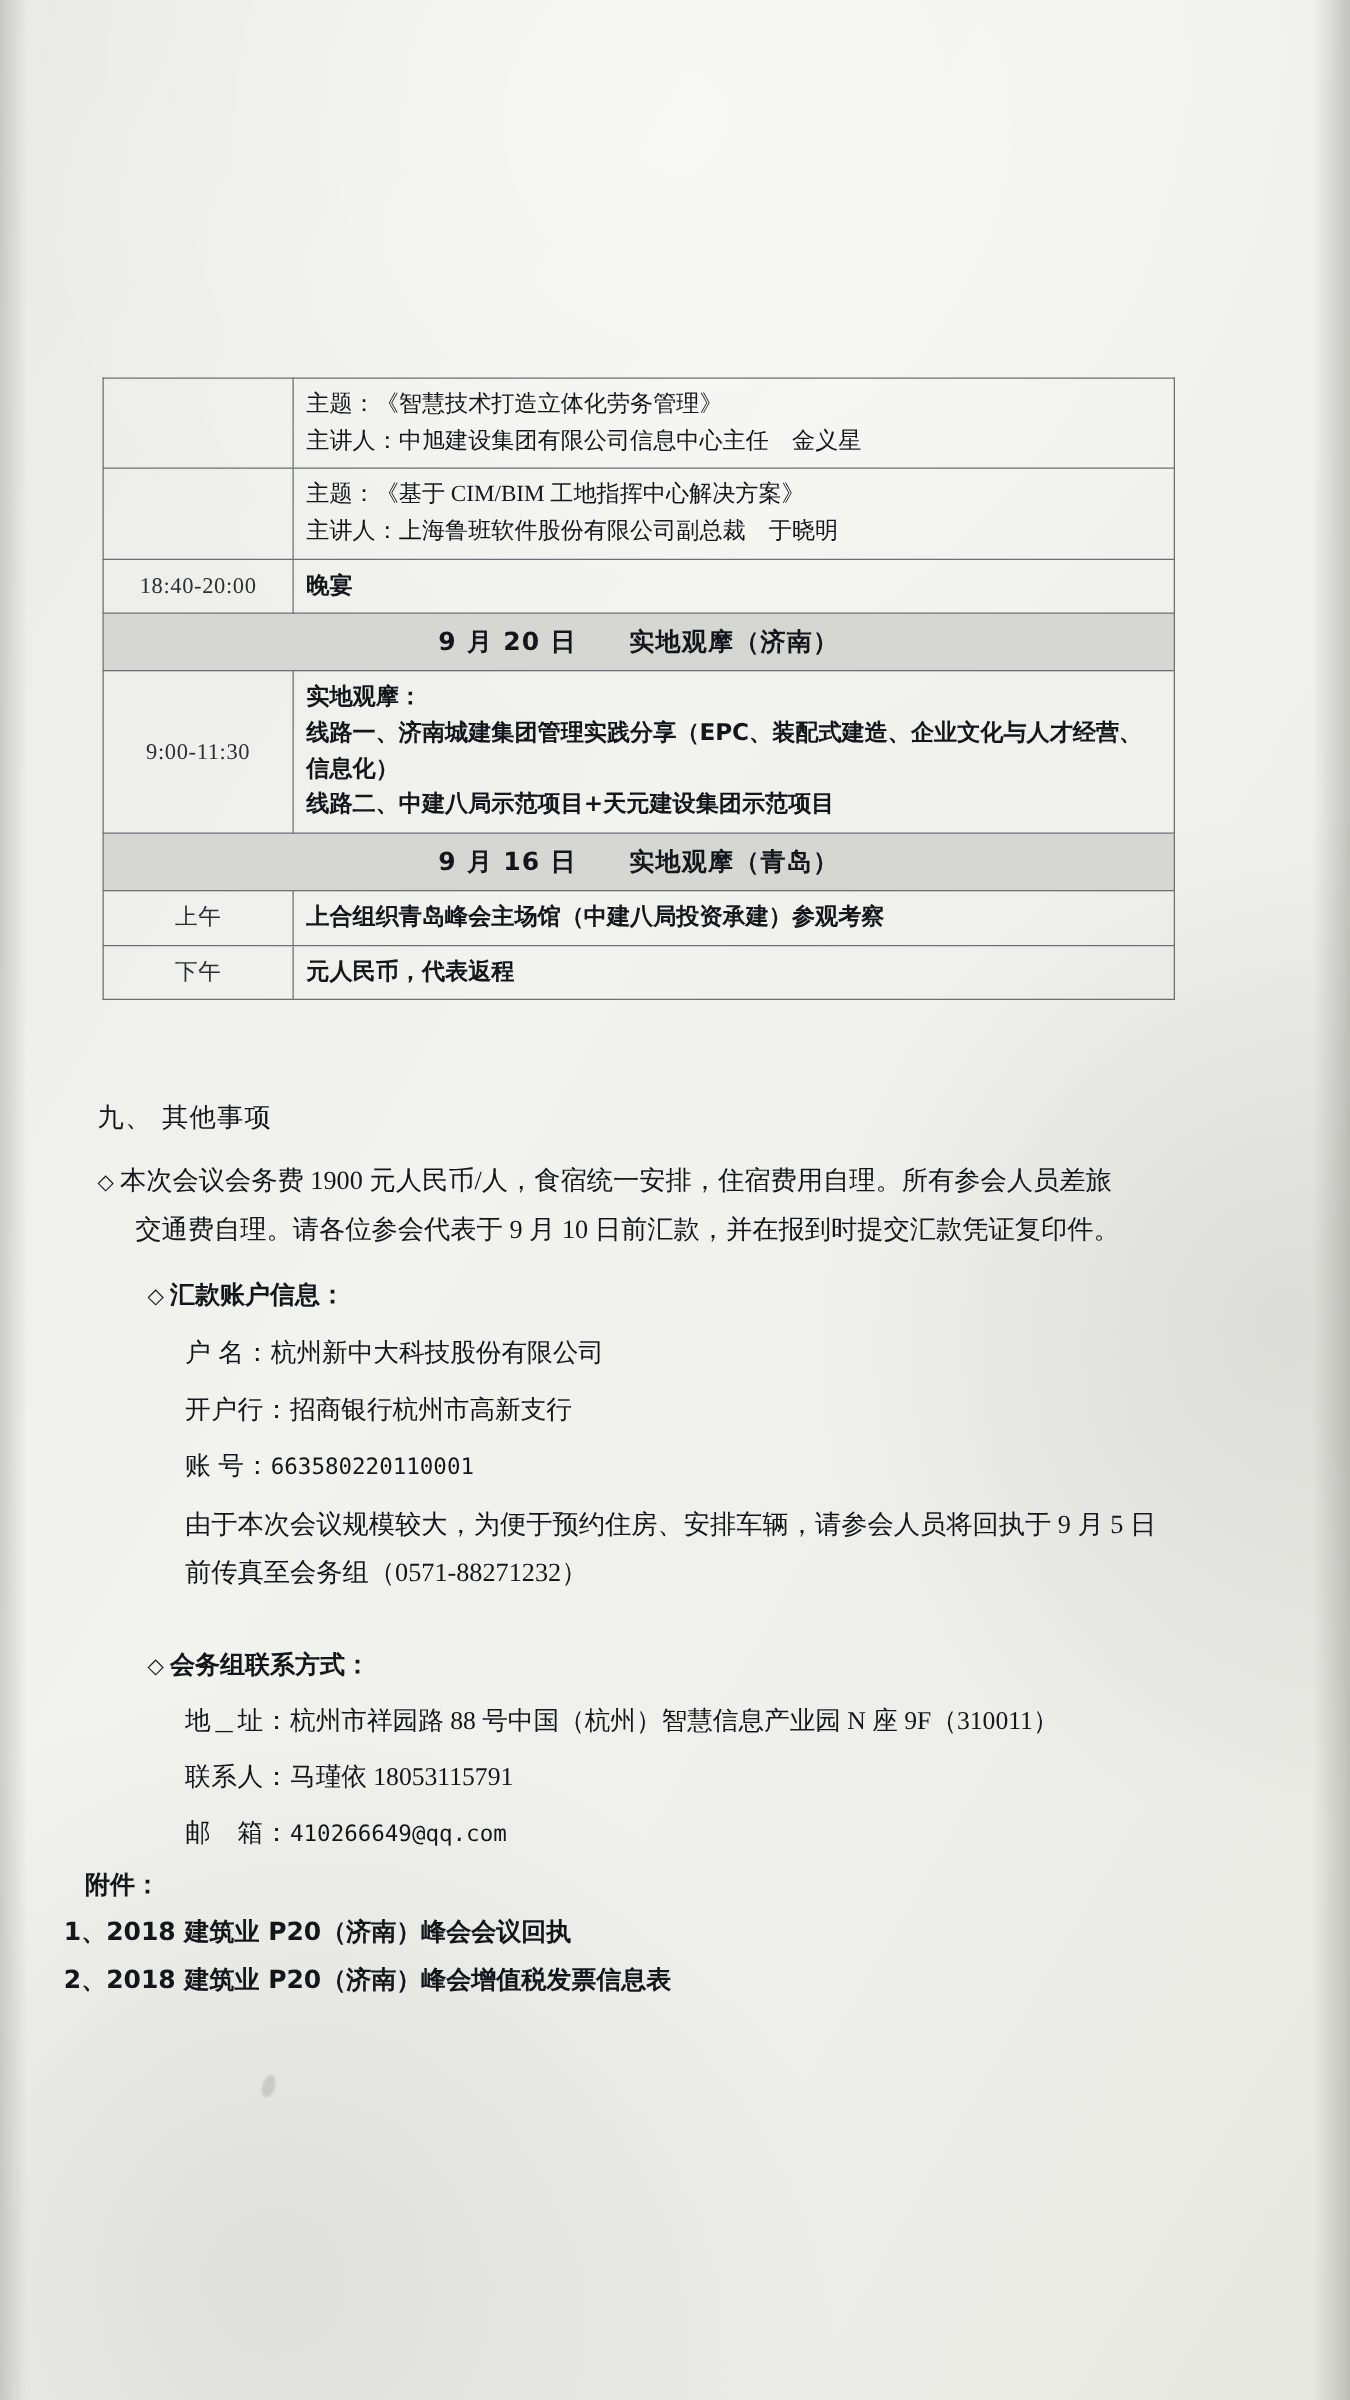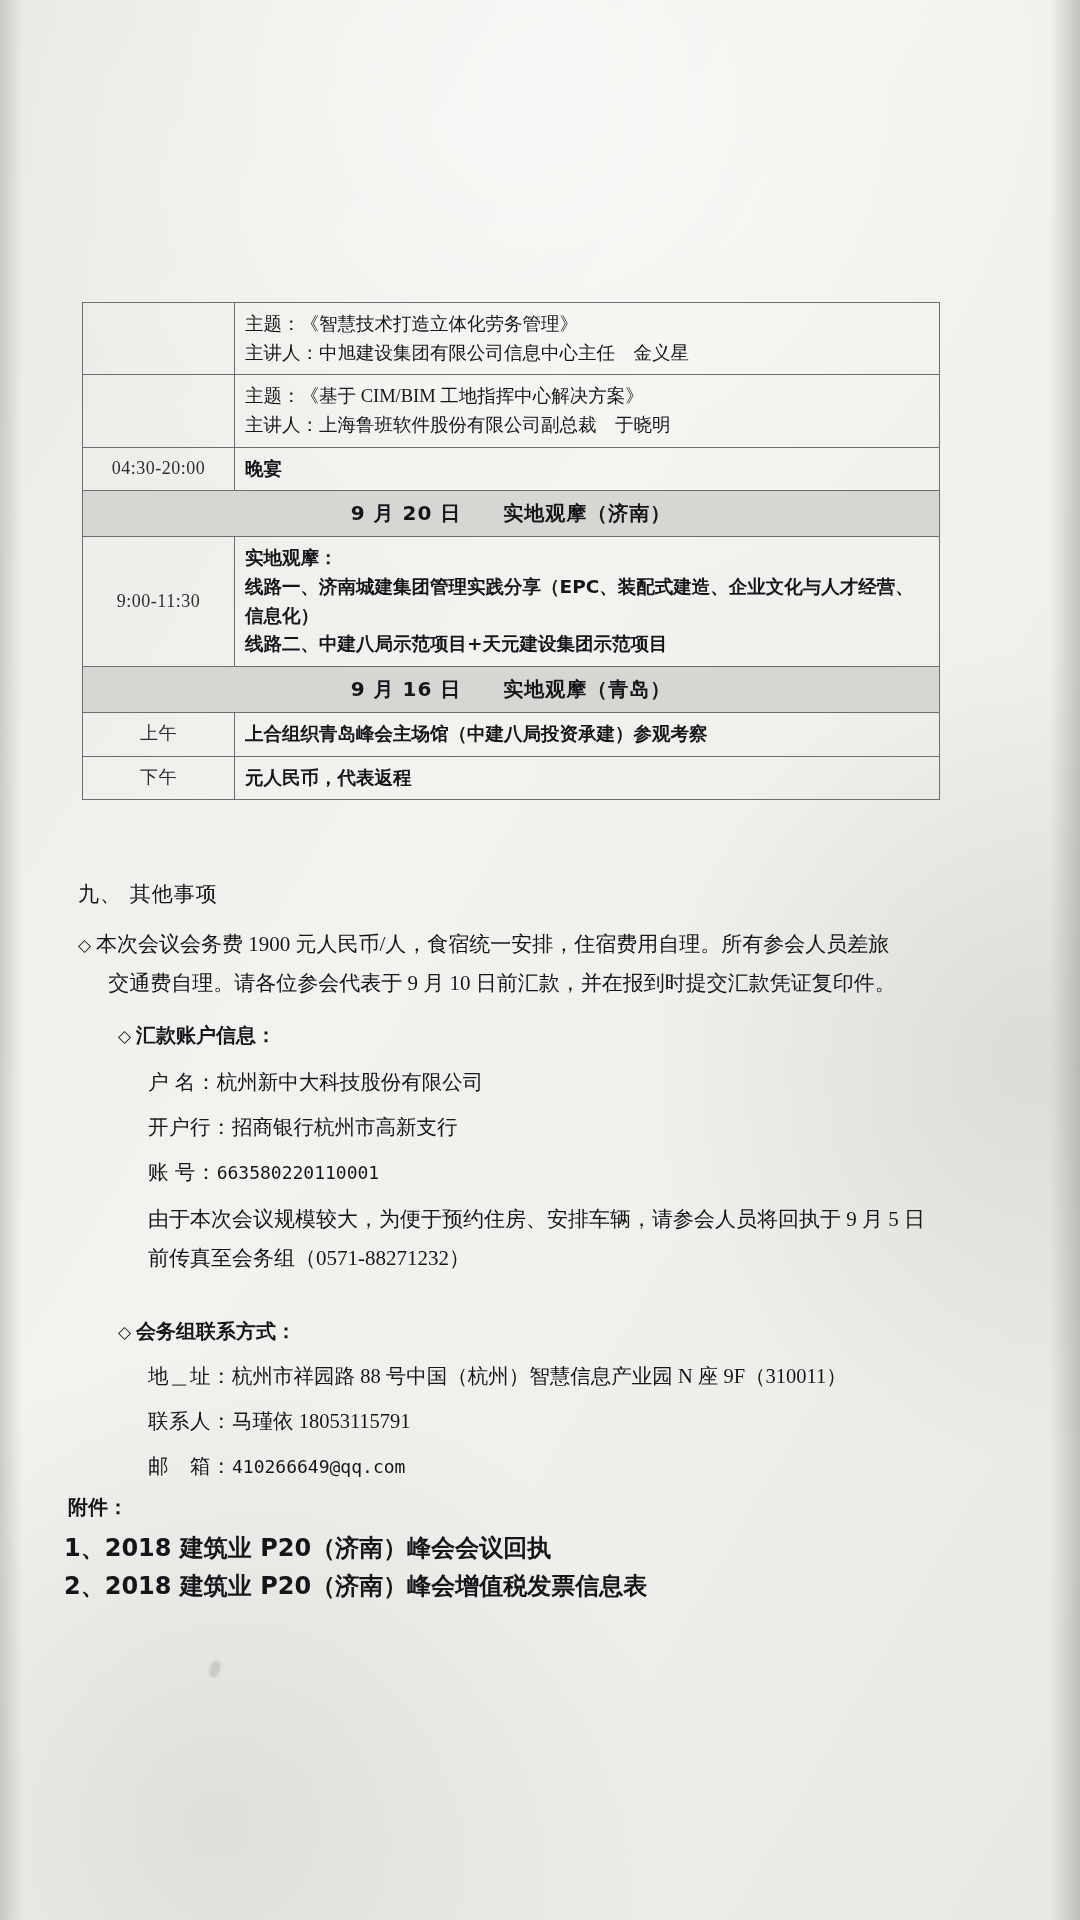--- a/index.html
+++ b/index.html
@@ -147,24 +147,24 @@
     position: absolute;
     left: 68px;
     top: 1474px;
     font-family: "DejaVu Sans", sans-serif;
     font-weight: bold;
     font-size: 20px;
     color: #14161c;
   }
   .attach-item {
     position: absolute;
-    left: 64px;
-    font-family: "DejaVu Sans", sans-serif;
-    font-weight: bold;
-    font-size: 24px;
+    left: 51px;
+    font-family: "DejaVu Sans", sans-serif;
+    font-weight: bold;
+    font-size: 20px;
     color: #14161c;
   }
   .smudge {
     position: absolute;
     left: 210px;
     top: 1660px;
     width: 10px;
     height: 18px;
     background: rgba(120,120,115,0.25);
     border-radius: 50%;
@@ -196,21 +196,21 @@
           </td>
         </tr>
         <tr>
           <td class="time-cell"></td>
           <td class="sess-cell light">
             <div class="topic-line">主题：《基于 CIM/BIM 工地指挥中心解决方案》</div>
             <div class="speaker-line">主讲人：上海鲁班软件股份有限公司副总裁　于晓明</div>
           </td>
         </tr>
         <tr>
-          <td class="time-cell">04:30-20:00</td>
+          <td class="time-cell">18:40-20:00</td>
           <td class="sess-cell bold">晚宴</td>
         </tr>
         <tr>
           <td class="band" colspan="2">9 月 20 日　　实地观摩（济南）</td>
         </tr>
         <tr>
           <td class="time-cell">9:00-11:30</td>
           <td class="sess-cell bold">
             <div>实地观摩：</div>
             <div>线路一、济南城建集团管理实践分享（EPC、装配式建造、企业文化与人才经营、</div>

